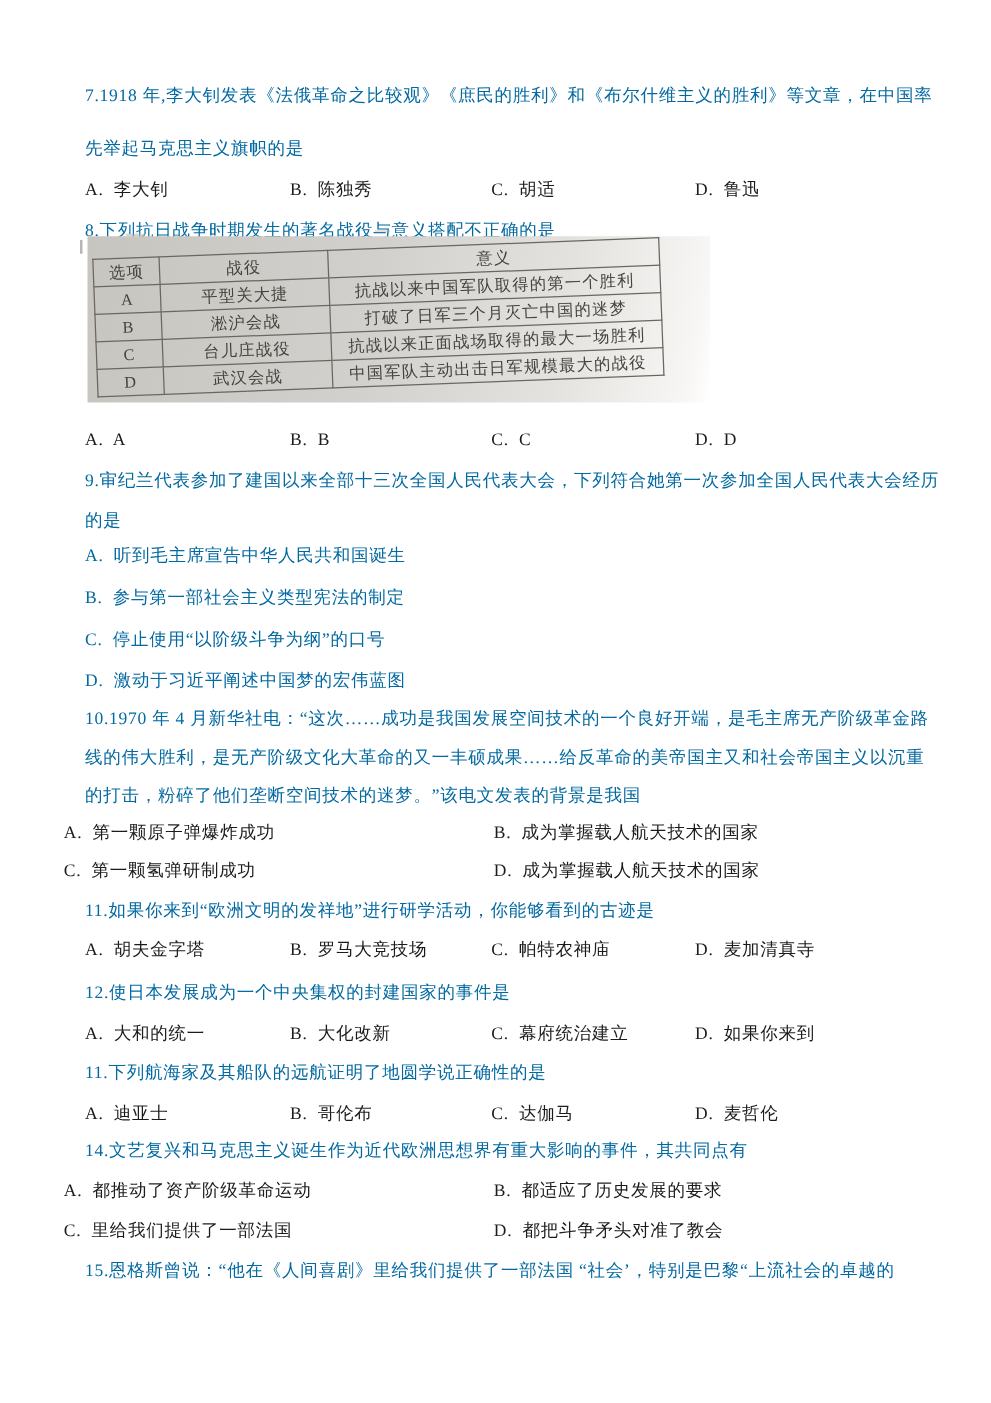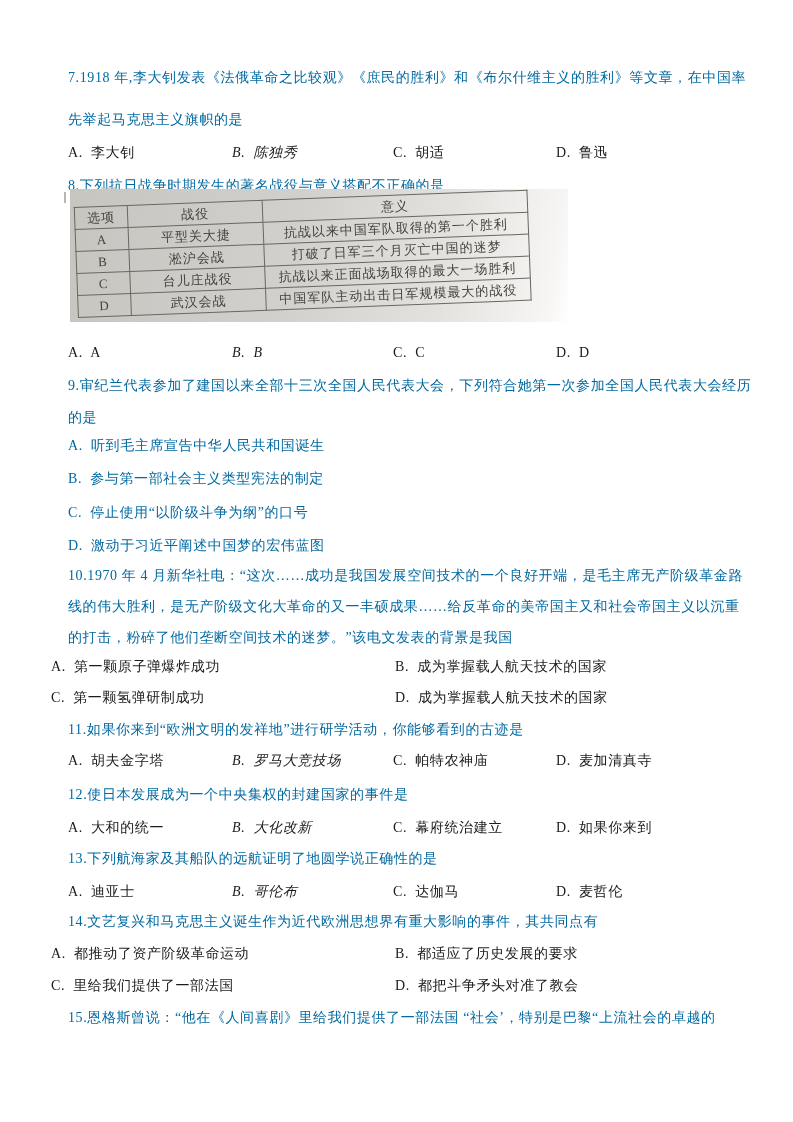--- a/index.html
+++ b/index.html
@@ -26,21 +26,21 @@
   .opt {
     position: absolute;
     height: 20px;
     line-height: 20px;
     font-size: 14px;
     letter-spacing: 0.6px;
     white-space: pre;
     color: #1b1b1b;
   }
   .c1 { left: 68px; }
-  .c2 { left: 232px; font-style: italic; }
+  .c2 { left: 232px; }
   .c3 { left: 393px; }
   .c4 { left: 556px; }
   .w1 { left: 51px; }
   .w2 { left: 395px; }
 
   
   .photo {
     position: absolute;
     left: 70px;
     top: 189px;
@@ -163,21 +163,21 @@
   </div>
 
   <div class="line" style="top:785px">12.使日本发展成为一个中央集权的封建国家的事件是</div>
   <div class="optrow" style="top:818px">
     <span class="opt c1">A.  大和的统一</span>
     <span class="opt c2">B.  大化改新</span>
     <span class="opt c3">C.  幕府统治建立</span>
     <span class="opt c4">D.  如果你来到</span>
   </div>
 
-  <div class="line" style="top:849px">13.下列航海家及其船队的远航证明了地圆学说正确性的是</div>
+  <div class="line" style="top:849px">11.下列航海家及其船队的远航证明了地圆学说正确性的是</div>
   <div class="optrow" style="top:882px">
     <span class="opt c1">A.  迪亚士</span>
     <span class="opt c2">B.  哥伦布</span>
     <span class="opt c3">C.  达伽马</span>
     <span class="opt c4">D.  麦哲伦</span>
   </div>
 
   <div class="line" style="top:912px">14.文艺复兴和马克思主义诞生作为近代欧洲思想界有重大影响的事件，其共同点有</div>
   <div class="optrow" style="top:944px">
     <span class="opt w1">A.  都推动了资产阶级革命运动</span>

